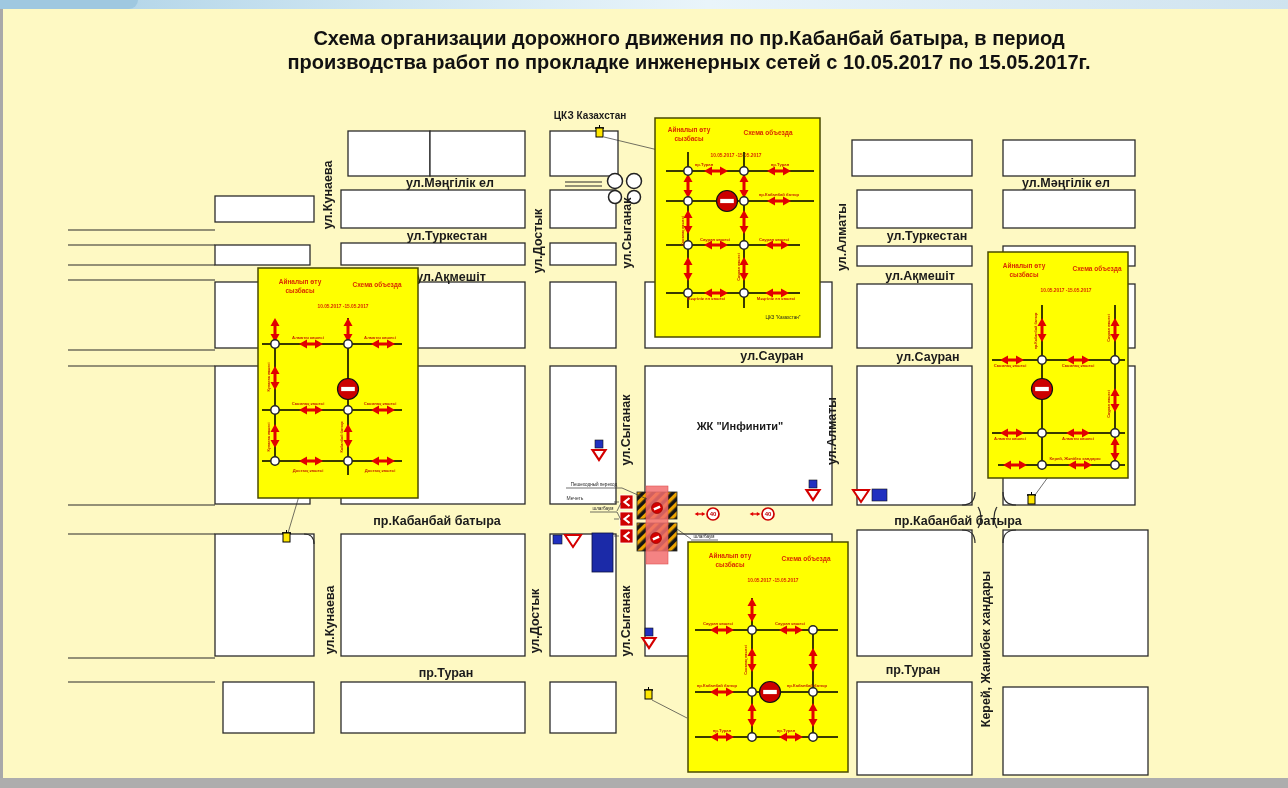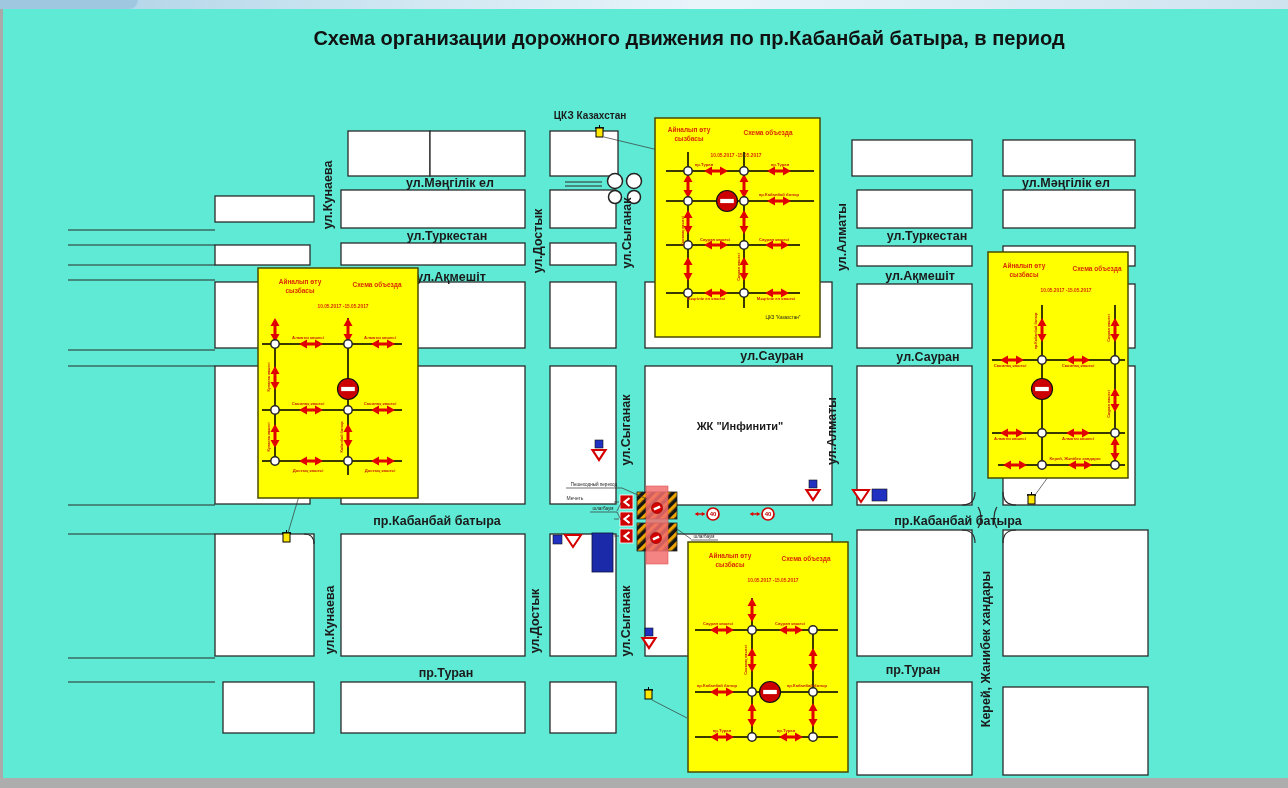--- a/index.html
+++ b/index.html
@@ -1,16 +1,16 @@
 <!DOCTYPE html>
 <html><head>
 <meta charset="utf-8">
 <style>
   html,body{margin:0;padding:0;background:#fff;}
-  #stage{position:relative;width:1288px;height:788px;background:#5eead4;overflow:hidden;
+  #stage{position:relative;width:1288px;height:788px;background:#fef9c3;overflow:hidden;
          font-family:"Liberation Sans",sans-serif;}
   #topbar{position:absolute;left:0;top:0;width:1288px;height:9px;
           background:linear-gradient(90deg,#a9cfe5 0%,#cfe6f2 30%,#e9f4fa 55%,#cfe3ef 100%);}
   #topbar-tab{position:absolute;left:0;top:0;width:138px;height:9px;background:#9fc8e0;
               border-radius:0 0 9px 0;}
   #leftbar{position:absolute;left:0;top:9px;width:3px;height:769px;background:#a9a9a9;}
   #bottombar{position:absolute;left:0;top:778px;width:1288px;height:10px;background:#adadad;}
   #title{position:absolute;left:170px;right:80px;top:26px;text-align:center;
          font-weight:700;font-size:20px;line-height:24px;color:#111;}
   svg{position:absolute;left:0;top:0;}
@@ -34,20 +34,21 @@
 <body>
 
 <div id="stage">
   <div id="topbar"></div>
   <div id="topbar-tab"></div>
   <div id="leftbar"></div>
   <div id="bottombar"></div>
 
   <div id="title">
     <div>Схема организации дорожного движения по пр.Кабанбай батыра, в период</div>
+    <div>производства работ по прокладке инженерных сетей с 10.05.2017 по 15.05.2017г.</div>
   </div>
 
   <svg width="1288" height="788" viewBox="0 0 1288 788">
     <defs>
       <pattern id="hatch" width="7" height="7" patternUnits="userSpaceOnUse" patternTransform="rotate(45)">
         <rect width="7" height="7" fill="#151515"></rect>
         <rect width="3.4" height="7" fill="#eda400"></rect>
       </pattern>
       <g id="arr" fill="#e10000">
         <polygon points="-12,0 -4,-4.5 -4,4.5"></polygon>

